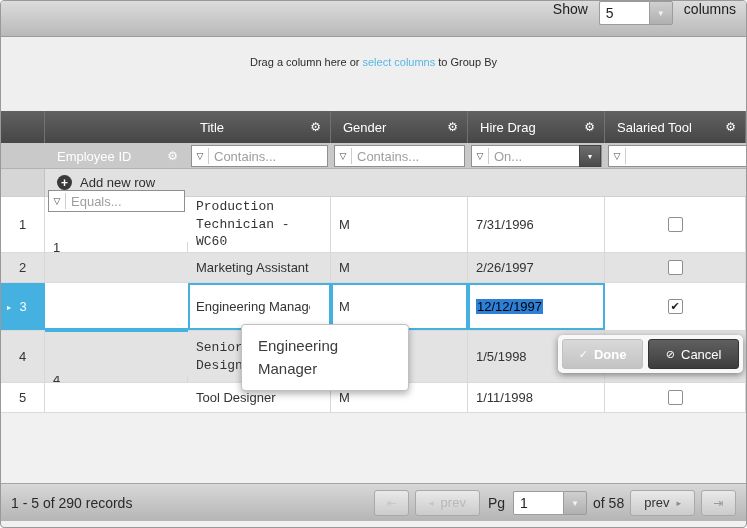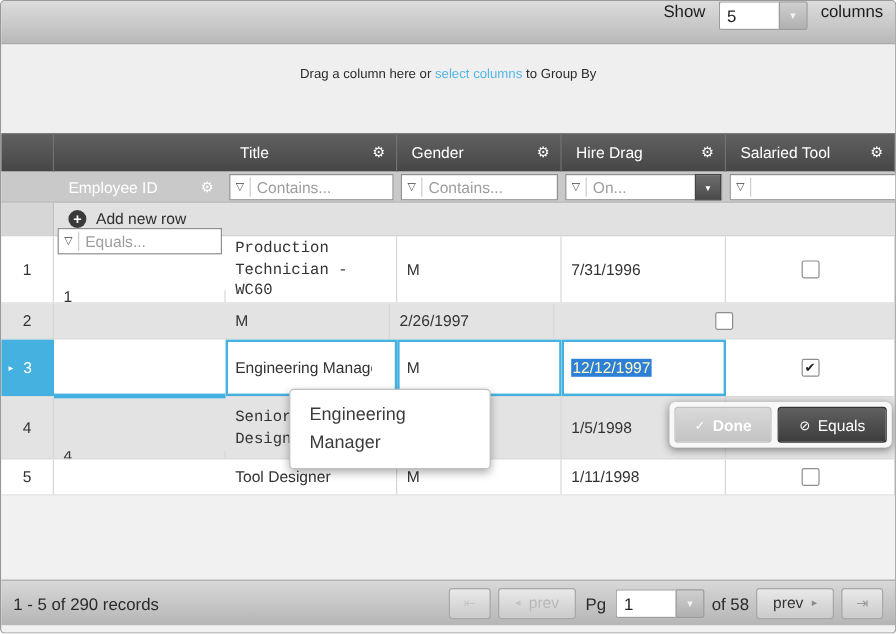--- a/index.html
+++ b/index.html
@@ -73,21 +73,21 @@
   .wrap { line-height:1.35;font-family:Liberation Mono, monospace; }
   .center { justify-content:center; }
 
   
   .editnum { background:#45b1e1; color:#fff; position:relative; border-right:none !important; }
   .editnum .arrow { position:absolute; left:6px; top:50%; transform:translateY(-50%);
                     font-family:"DejaVu Sans",sans-serif; font-size:8px; color:#fff; }
   .editcell { border:2px solid #45b1e1 !important; background:#fff; padding:0 6px !important; }
   .rightal { justify-content:flex-end; }
   .clipinner { display:block; width:114px; white-space:nowrap; overflow:hidden; }
-  .sel { background:#2e80d7; color:#fef9c3; padding:0 1px; }
+  .sel { background:#2e80d7; color:#000000; padding:0 1px; }
 
   .checkbox { width:15px; height:15px; border:1px solid #8e8e8e; background:#fff;
               border-radius:2px; display:flex; align-items:center; justify-content:center; cursor:pointer; }
   .checkbox .mark { display:none; font-family:"DejaVu Sans",sans-serif; font-size:11px; color:#222; line-height:1; }
   .checkbox.checked .mark { display:block; }
 
   .fill { height:70px; background:#f2f1f2; }
 
   
   .footer { height:38px; background:linear-gradient(#d8d8d8,#b5b5b5); border-top:1px solid #a5a5a5;
@@ -226,20 +226,21 @@
     <div class="cell c3">M</div>
     <div class="cell c4">7/31/1996</div>
     <div class="cell c5 center">
       <span class="checkbox"></span>
     </div>
   </div>
 
   <div class="brow alt r2">
     <div class="cell c0 num">2</div>
     <div class="cell c1">2</div>
+    <div class="cell c2">Marketing Assistant</div>
     <div class="cell c3">M</div>
     <div class="cell c4">2/26/1997</div>
     <div class="cell c5 center">
       <span class="checkbox"></span>
     </div>
   </div>
 
   <div class="brow r3">
     <div class="cell c0 num editnum">
       <span class="arrow">▸</span>
@@ -322,17 +323,17 @@
     <span>Engineering Manager</span>
   </div>
 
   <div class="editbar">
     <span class="btn-done">
       <span class="icwhite">✓</span>
       <span>Done</span>
     </span>
     <span class="btn-cancel">
       <span class="icwhite">⊘</span>
-      <span>Equals</span>
+      <span>Cancel</span>
     </span>
   </div>
 
 </div>
 
 </body></html>

